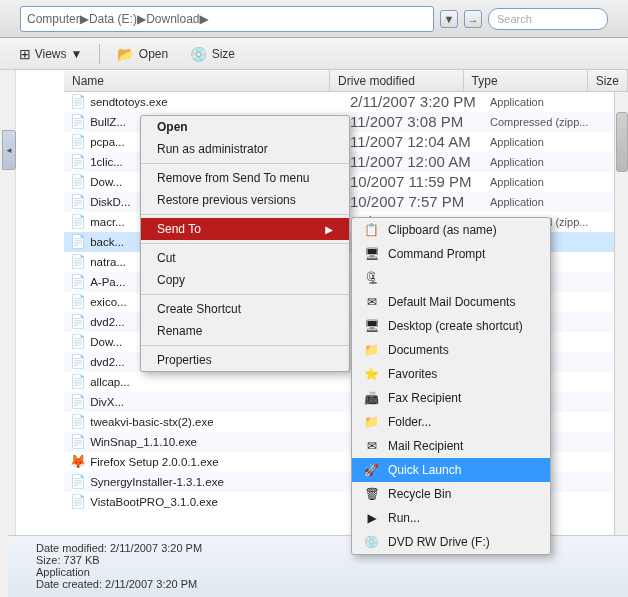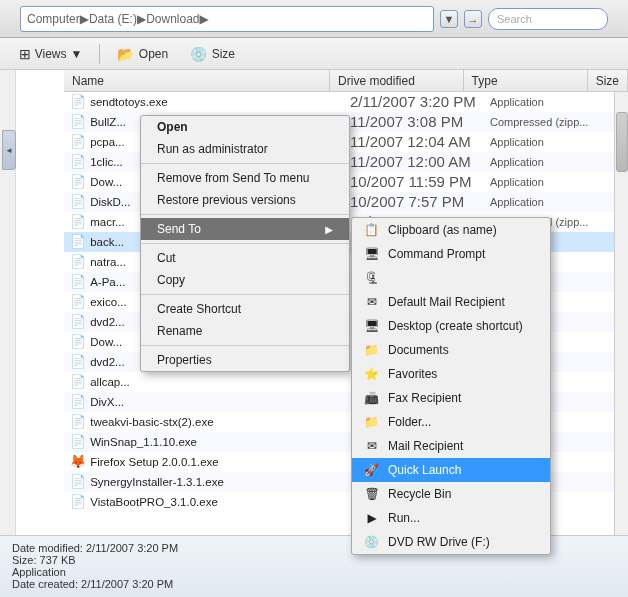--- a/index.html
+++ b/index.html
@@ -164,26 +164,26 @@
     .file-row .cell-date { width: 140px; color: #555; font-size: 15px; }
     .file-row .cell-type { width: 130px; color: #555; font-size: 11px; }
     .file-row .cell-size { flex: 1; color: #555; font-size: 11px; }
 
     .file-icon { font-size: 13px; flex-shrink: 0; }
 
     
     .status-bar {
       position: absolute;
       bottom: 0;
-      left: 0;
+      left: 8px;
       right: 0;
       height: 62px;
       background: linear-gradient(to bottom, #f0f4fa, #e0e8f0);
       border-top: 1px solid #ccc;
-      padding: 6px 12px;
+      padding: 6px 28px;
       font-size: 11px;
       color: #333;
       z-index: 5;
     }
 
     
     .context-menu {
       position: absolute;
       top: 115px;
       left: 140px;
@@ -195,21 +195,21 @@
       border-radius: 3px;
     }
     .ctx-item {
       padding: 4px 16px;
       font-size: 12px;
       color: #222;
       cursor: pointer;
       display: flex; align-items: center; justify-content: space-between;
       position: relative;
     }
-    .ctx-item:hover, .ctx-item.active { background: #737373; color: #fff; }
+    .ctx-item:hover, .ctx-item.active { background: #b91c1c; color: #fff; }
     .ctx-item.bold { font-weight: bold; }
     .ctx-sep {
       height: 1px;
       background: #ccc;
       margin: 3px 0;
     }
     .ctx-arrow { font-size: 10px; }
 
     
     .submenu {
@@ -540,21 +540,21 @@
       </div>
       <div class="submenu-item">
         <span class="submenu-icon">🖥</span>
         <span>Command Prompt</span>
       </div>
       <div class="submenu-item">
         <span class="submenu-icon">🗜</span>
       </div>
       <div class="submenu-item">
         <span class="submenu-icon">✉</span>
-        <span>Default Mail Recipient</span>
+        <span>Default Mail Documents</span>
       </div>
       <div class="submenu-item">
         <span class="submenu-icon">🖥</span>
         <span>Desktop (create shortcut)</span>
       </div>
       <div class="submenu-item">
         <span class="submenu-icon">📁</span>
         <span>Documents</span>
       </div>
       <div class="submenu-item">

